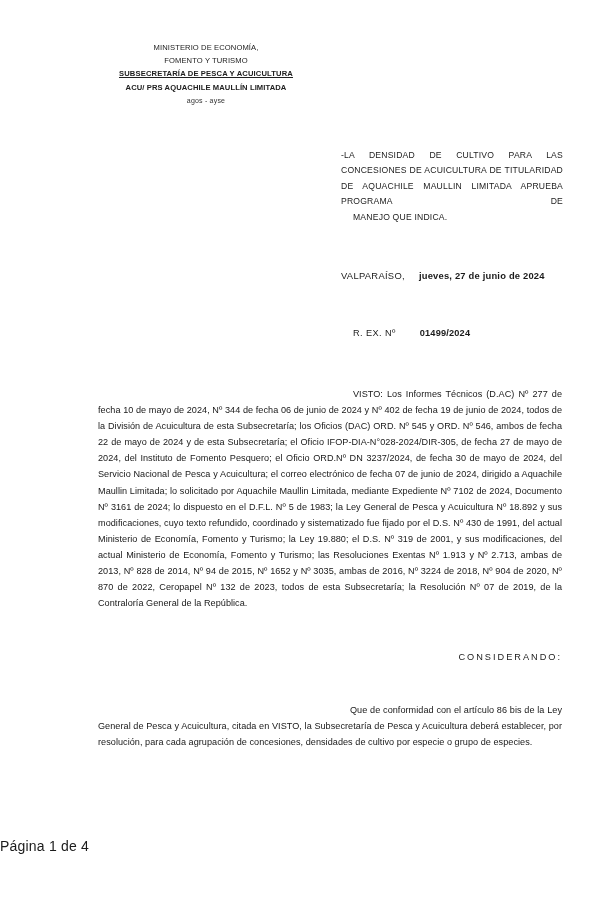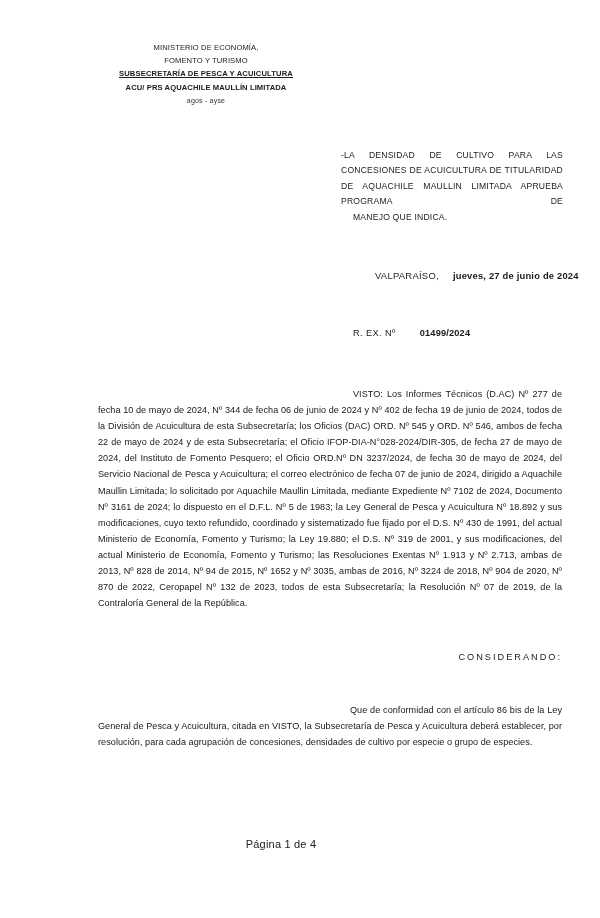--- a/index.html
+++ b/index.html
@@ -69,21 +69,20 @@
 
   
   .placedate {
     position: absolute;
     left: 341px;
     top: 270px;
     font-size: 9.4px;
     letter-spacing: 0.2px;
     color: #1b1b1b;
     white-space: nowrap;
-    margin-left: 34px;
   }
   .placedate .pd-city { letter-spacing: 0.3px; }
   .placedate .pd-date { margin-left: 14px; font-weight: bold; }
 
   
   .resnum {
     position: absolute;
     left: 353px;
     top: 328px;
     font-size: 9.2px;
@@ -125,22 +124,22 @@
 
   .considerando-body { top: 702px; }
   .considerando-body .lead-pad { display: inline-block; width: 252px; }
 
   
   .footer {
     position: absolute;
     left: 0;
     top: 838px;
     width: 562px;
-    text-align: center;
-    font-size: 11px;
+    text-align: left;
+    font-size: 14px;
     color: #1b1b1b;
     letter-spacing: 0.2px;
   }
 </style>
 </head>
 <body>
 
 <div class="page">
 
   <div class="letterhead">

